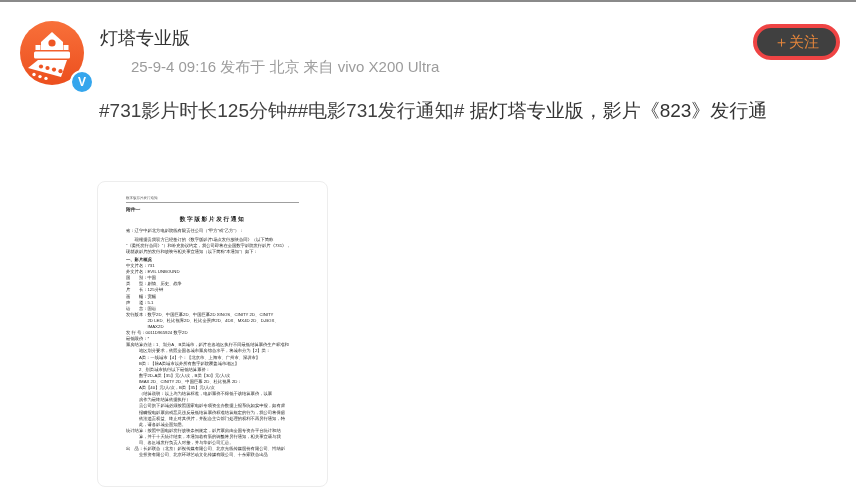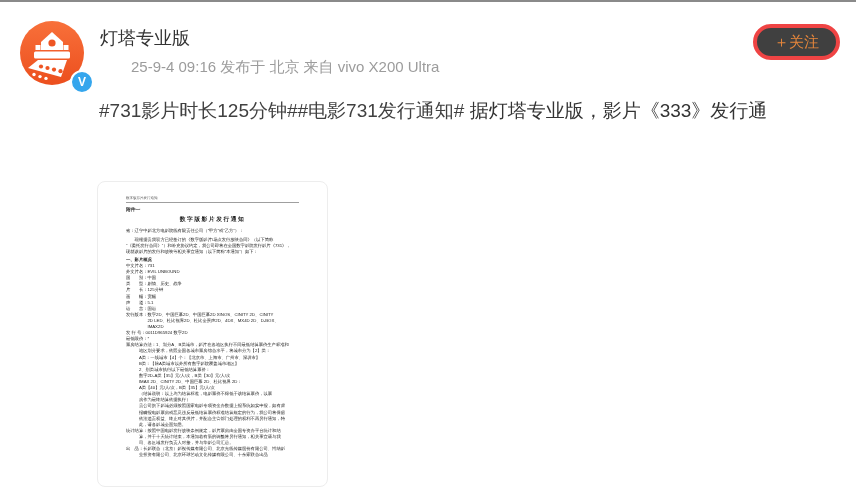--- a/index.html
+++ b/index.html
@@ -83,21 +83,21 @@
   </span>
   <div class="v-badge">V</div>
 </div>
 
 <div class="name">灯塔专业版</div>
 <div class="meta">25-9-4 09:16 发布于 北京 来自 vivo X200 Ultra</div>
 
 <button class="follow-btn">＋关注</button>
 
 <div class="post-text">
-  <span class="hashtags">#731影片时长125分钟##电影731发行通知#</span><span> 据灯塔专业版，影片《333》发行通</span><br>
+  <span class="hashtags">#731影片时长125分钟##电影731发行通知#</span><span> 据灯塔专业版，影片《823》发行通</span><br>
 </div>
 
 <div class="img-card">
   <div class="doc">
 
   <div class="doc-line th">数字版影片发行通知</div>
       <div class="doc-line rule"></div>
       <div class="doc-line att">附件一</div>
       <div class="doc-line title">数字版影片发行通知</div>
       <div class="doc-line p">致：辽宁中影北方电影院线有限责任公司（“甲方”或“乙方”）：</div>

